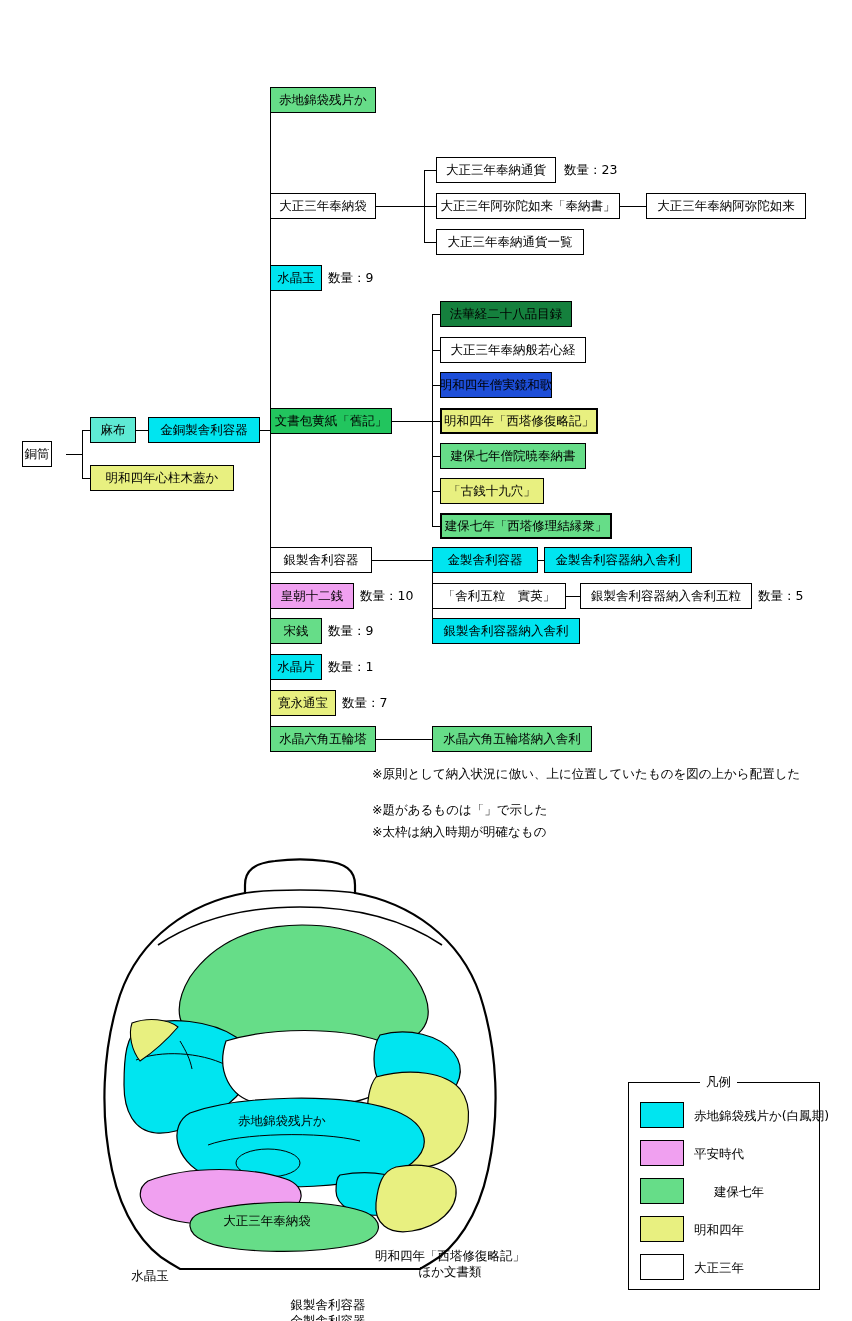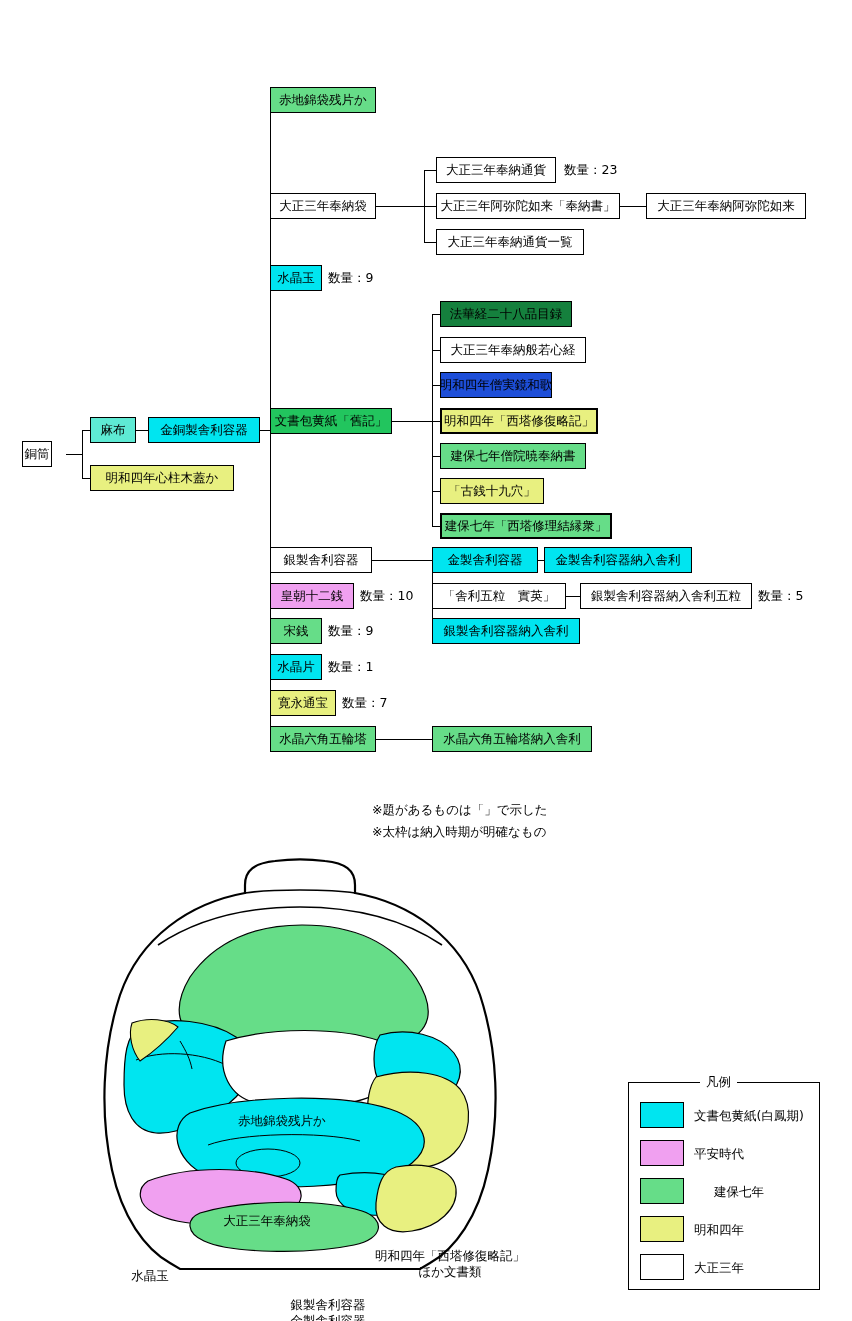--- a/index.html
+++ b/index.html
@@ -195,20 +195,21 @@
   <div class="ln hl" style="left:538px; top:560px; width:6px; height:1px;"></div>
   <div class="node" style="left:544px; top:547px; width:148px; height:26px; background:#00e5f0;">金製舎利容器納入舎利</div>
 
   <div class="ln hl" style="left:566px; top:596px; width:14px; height:1px;"></div>
   <div class="node" style="left:580px; top:583px; width:172px; height:26px; background:#ffffff;">銀製舎利容器納入舎利五粒</div>
   <div class="qty" style="left:758px; top:590px;">数量：5</div>
 
   <div class="ln hl" style="left:376px; top:739px; width:56px; height:1px;"></div>
   <div class="node" style="left:432px; top:726px; width:160px; height:26px; background:#66dd88;">水晶六角五輪塔納入舎利</div>
 
+  <div class="notes" style="left:372px; top:766px;">※原則として納入状況に倣い、上に位置していたものを図の上から配置した</div>
   <div class="notes" style="left:372px; top:824px;">※太枠は納入時期が明確なもの</div>
   <div class="notes" style="left:372px; top:802px;">※題があるものは「」で示した</div>
 
   <svg style="position:absolute; left:40px; top:845px;" width="520" height="460" viewBox="0 0 520 460">
 
     <path d="M205,40
              C205,25 215,18 235,16
              C250,14 270,14 285,16
              C305,18 315,25 315,40
              L315,48
@@ -273,21 +274,21 @@
   <div class="vessel-label" style="left:110px; top:1268px; width:80px;">水晶玉</div>
   <div class="vessel-label" style="left:370px; top:1248px; width:160px; white-space:pre-line;">明和四年「西塔修復略記」
 ほか文書類</div>
   <div class="vessel-label" style="left:268px; top:1297px; width:120px; white-space:pre-line;">銀製舎利容器
 金製舎利容器</div>
 
   <div class="legend-box" style="left:628px; top:1082px; width:192px; height:208px;"></div>
   <div class="legend-title" style="left:700px; top:1076px;">凡例</div>
 
   <div class="swatch" style="left:640px; top:1102px; background:#00e5f0;"></div>
-  <div class="legend-label" style="left:694px; top:1110px;">文書包黄紙(白鳳期)</div>
+  <div class="legend-label" style="left:694px; top:1110px;">赤地錦袋残片か(白鳳期)</div>
 
   <div class="swatch" style="left:640px; top:1140px; background:#f0a0f0;"></div>
   <div class="legend-label" style="left:694px; top:1148px;">平安時代</div>
 
   <div class="swatch" style="left:640px; top:1178px; background:#66dd88;"></div>
   <div class="legend-label" style="left:694px; top:1186px;margin-left:20px;">建保七年</div>
 
   <div class="swatch" style="left:640px; top:1216px; background:#e8f080;"></div>
   <div class="legend-label" style="left:694px; top:1224px;">明和四年</div>
 

